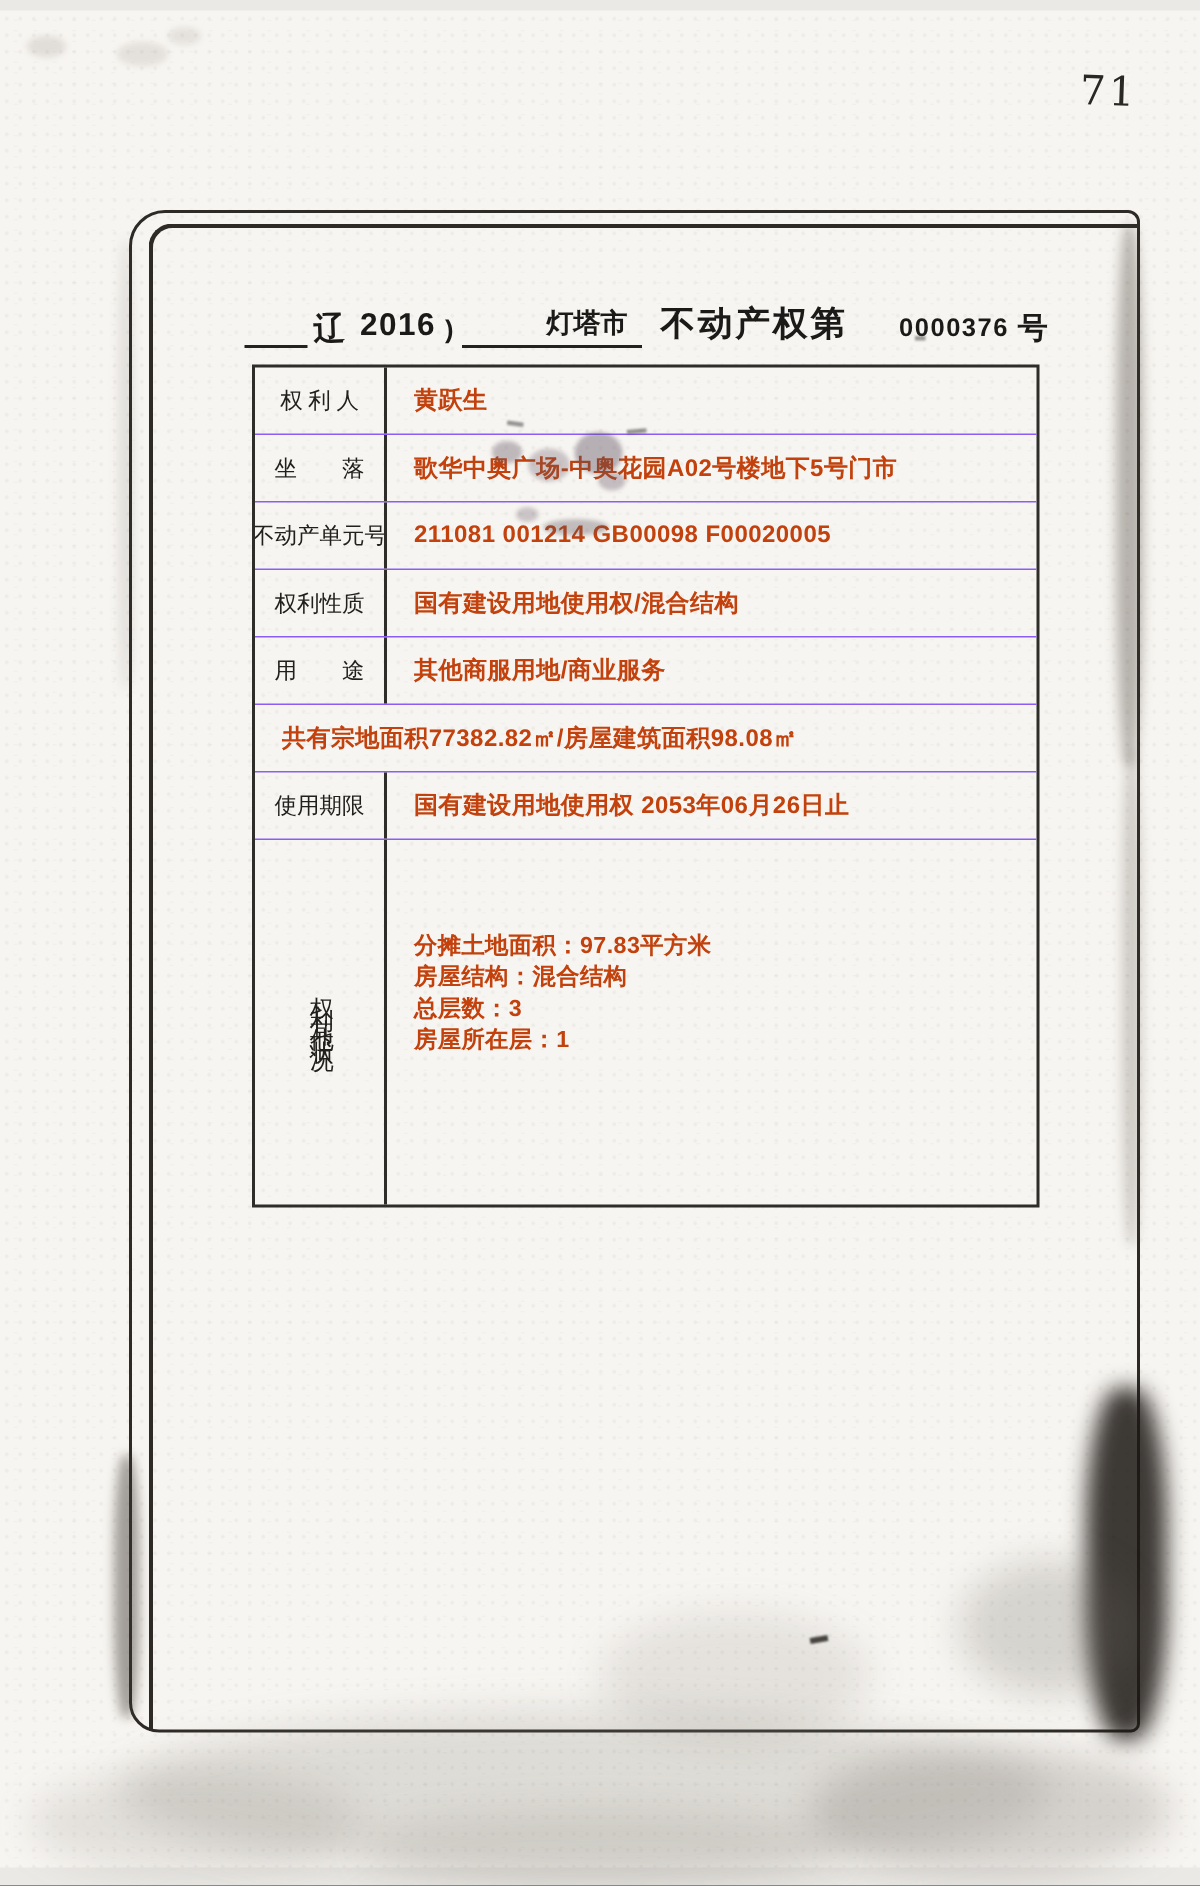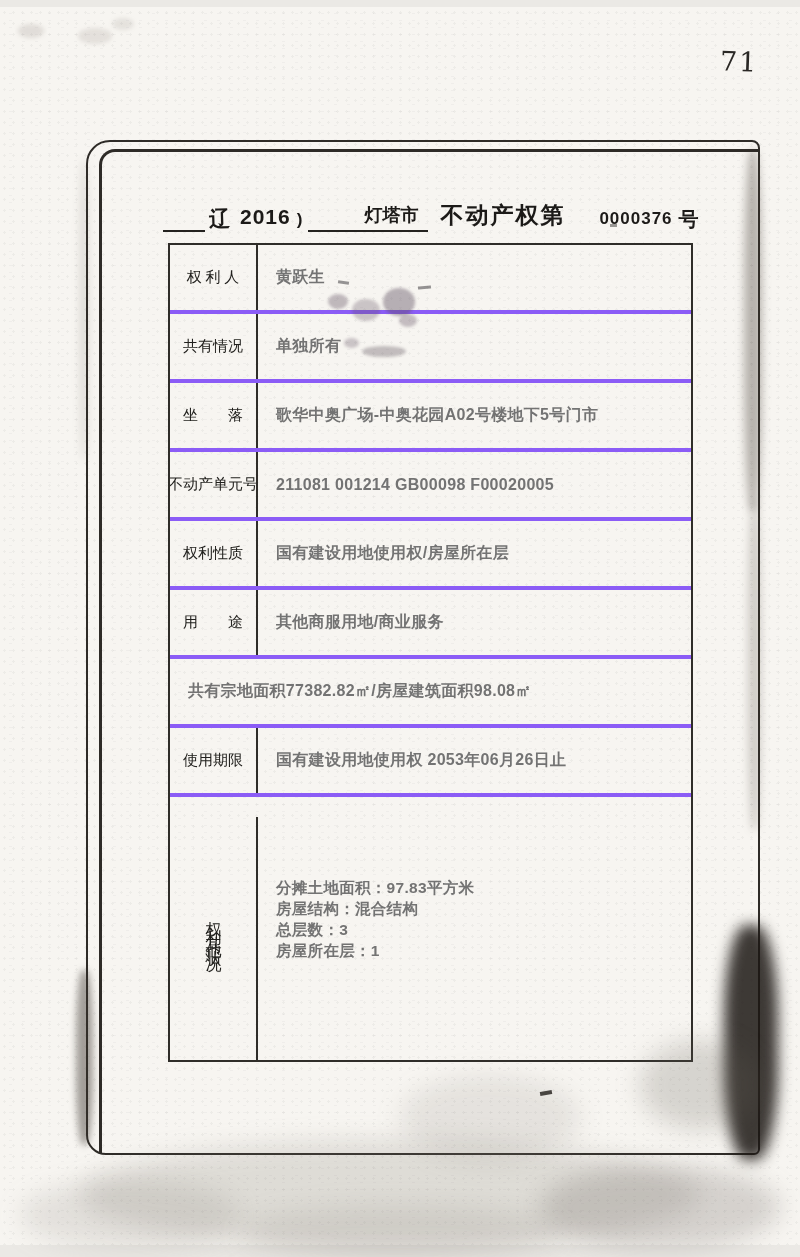--- a/index.html
+++ b/index.html
@@ -63,35 +63,35 @@
   .suffix{
     font-family:"Liberation Serif","DejaVu Serif",serif;font-weight:700;
     font-size:20px;line-height:1;padding-bottom:3px;
   }
   
   .cert-table{
     position:absolute;left:168px;top:243px;width:525px;
     border:2px solid #2f2d29;box-sizing:border-box;
   }
   .trow{
-    display:flex;height:69px;border-bottom:4px solid #8b5cf6;box-sizing:border-box;
+    display:flex;height:45px;border-bottom:1px solid #8b5cf6;box-sizing:border-box;
   }
   .trow:last-child{border-bottom:none;}
   .tlabel{
     width:88px;flex:0 0 88px;border-right:2px solid #2f2d29;box-sizing:border-box;
     display:flex;align-items:center;justify-content:center;
     font-family:"Liberation Serif","DejaVu Serif",serif;
     font-size:15px;color:#21201d;white-space:nowrap;overflow:hidden;
   }
   .tvalue{
     flex:1;display:flex;align-items:center;
     padding-left:18px;box-sizing:border-box;
-    font-weight:700;font-size:16px;color:#737373;letter-spacing:0.3px;
-  }
-  .trow-last{height:243px;margin-top:20px;}
+    font-weight:700;font-size:16px;color:#c2410c;letter-spacing:0.3px;
+  }
+  .trow-last{height:243px;}
   .tlabel-vertical{
     align-items:flex-start;justify-content:center;padding-top:92px;
   }
   .vtext{
     writing-mode:vertical-rl;text-orientation:upright;
     font-family:"Liberation Serif","DejaVu Serif",serif;
     font-size:16px;letter-spacing:7px;color:#21201d;
   }
   .tvalue-multiline{
     flex-direction:column;align-items:flex-start;justify-content:flex-start;
@@ -149,34 +149,30 @@
   <span class="serial">0000376</span>
   <span class="suffix">号</span>
 </div>
 
 <div class="cert-table">
   <div class="trow">
     <div class="tlabel">权 利 人</div>
     <div class="tvalue">黄跃生</div>
   </div>
   <div class="trow">
-    <div class="tlabel">共有情况</div>
-    <div class="tvalue">单独所有</div>
-  </div>
-  <div class="trow">
     <div class="tlabel">坐　　落</div>
     <div class="tvalue">歌华中奥广场-中奥花园A02号楼地下5号门市</div>
   </div>
   <div class="trow">
     <div class="tlabel">不动产单元号</div>
     <div class="tvalue">211081 001214 GB00098 F00020005</div>
   </div>
   <div class="trow">
     <div class="tlabel">权利性质</div>
-    <div class="tvalue">国有建设用地使用权/房屋所在层</div>
+    <div class="tvalue">国有建设用地使用权/混合结构</div>
   </div>
   <div class="trow">
     <div class="tlabel">用　　途</div>
     <div class="tvalue">其他商服用地/商业服务</div>
   </div>
   <div class="trow">
     <div class="tvalue">共有宗地面积77382.82㎡/房屋建筑面积98.08㎡</div>
   </div>
   <div class="trow">
     <div class="tlabel">使用期限</div>

